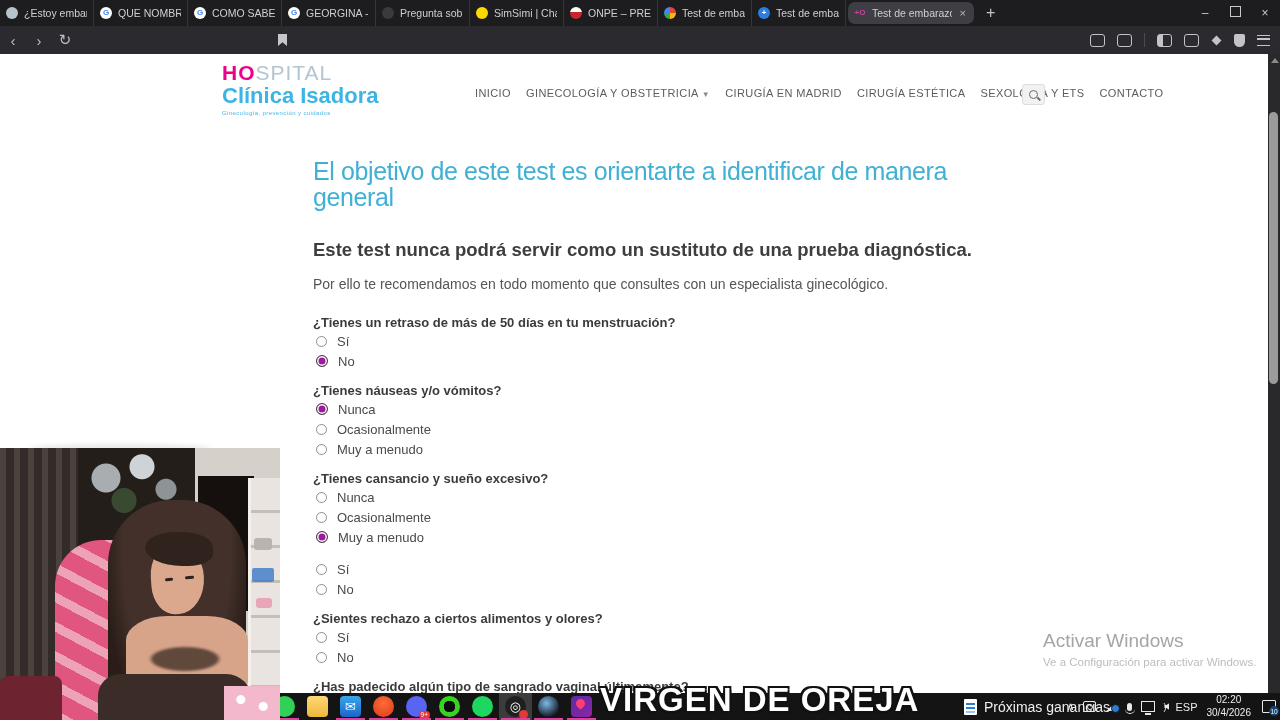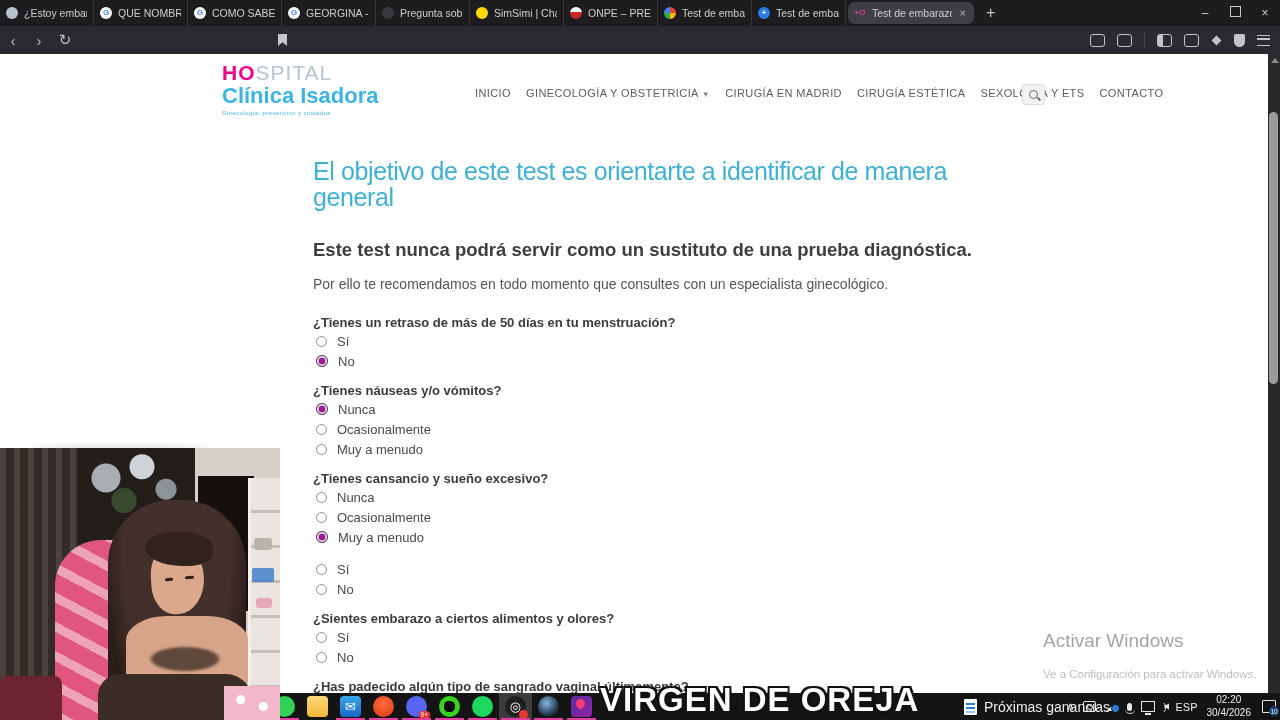--- a/index.html
+++ b/index.html
@@ -66,21 +66,21 @@
   .qblock{margin-bottom:12px}
   .qt{font-size:13px;font-weight:bold;color:#3b3b3b;height:16px}
   .optrow{height:20px;display:flex;align-items:center;gap:10px}
   .radio{width:11px;height:11px;border:1.5px solid #8f8f8f;border-radius:50%;background:#fff;box-sizing:border-box;margin-left:3px;flex:none}
   .radio.sel{border:1.5px solid #474747;background:#a01b9b;box-shadow:inset 0 0 0 1.5px #fff;width:12px;height:12px}
   .optlabel{font-size:13px;color:#4a4a4a}
   .smudge{background:#e9e9e9;border-radius:50%;filter:blur(2px);z-index:2}
   
   #watermark{left:1043px;top:630px;z-index:3;color:#a9a9a9}
   #watermark .w1{font-size:19px;color:#a5a5a5}
-  #watermark .w2{font-size:11.5px;color:#bdbdbd;margin-top:16px}
+  #watermark .w2{font-size:11.5px;color:#bdbdbd;margin-top:4px}
   
   #taskbar{left:0;top:693px;width:1280px;height:27px;background:#141414;z-index:6;display:flex;align-items:center}
   #taskapps{position:absolute;left:268px;top:0;height:27px;display:flex}
   .tbtn{width:33px;height:27px;display:flex;align-items:center;justify-content:center;position:relative;flex:none}
   .tbtn.active{background:#3c3c3c}
   .appic{width:21px;height:21px;border-radius:50%;position:relative;display:flex;align-items:center;justify-content:center;
     color:#fff;font-size:13px}
   .appic.square{border-radius:4px}
   .runline{position:absolute;left:2px;bottom:0;width:29px;height:2px;background:#e23ea0}
   .appbadge{position:absolute;right:-3px;bottom:-2px;background:#e33;color:#fff;font-size:6.5px;border-radius:6px;padding:1px 2px;line-height:1}
@@ -264,21 +264,21 @@
           <div class="optrow">
             <span class="radio"></span>
             <span class="optlabel">Sí</span>
           </div>
           <div class="optrow">
             <span class="radio"></span>
             <span class="optlabel">No</span>
           </div>
         </div>
         <div class="qblock">
-          <div class="qt">¿Sientes embarazo a ciertos alimentos y olores?</div>
+          <div class="qt">¿Sientes rechazo a ciertos alimentos y olores?</div>
           <div class="optrow">
             <span class="radio"></span>
             <span class="optlabel">Sí</span>
           </div>
           <div class="optrow">
             <span class="radio"></span>
             <span class="optlabel">No</span>
           </div>
         </div>
         <div class="qblock">

